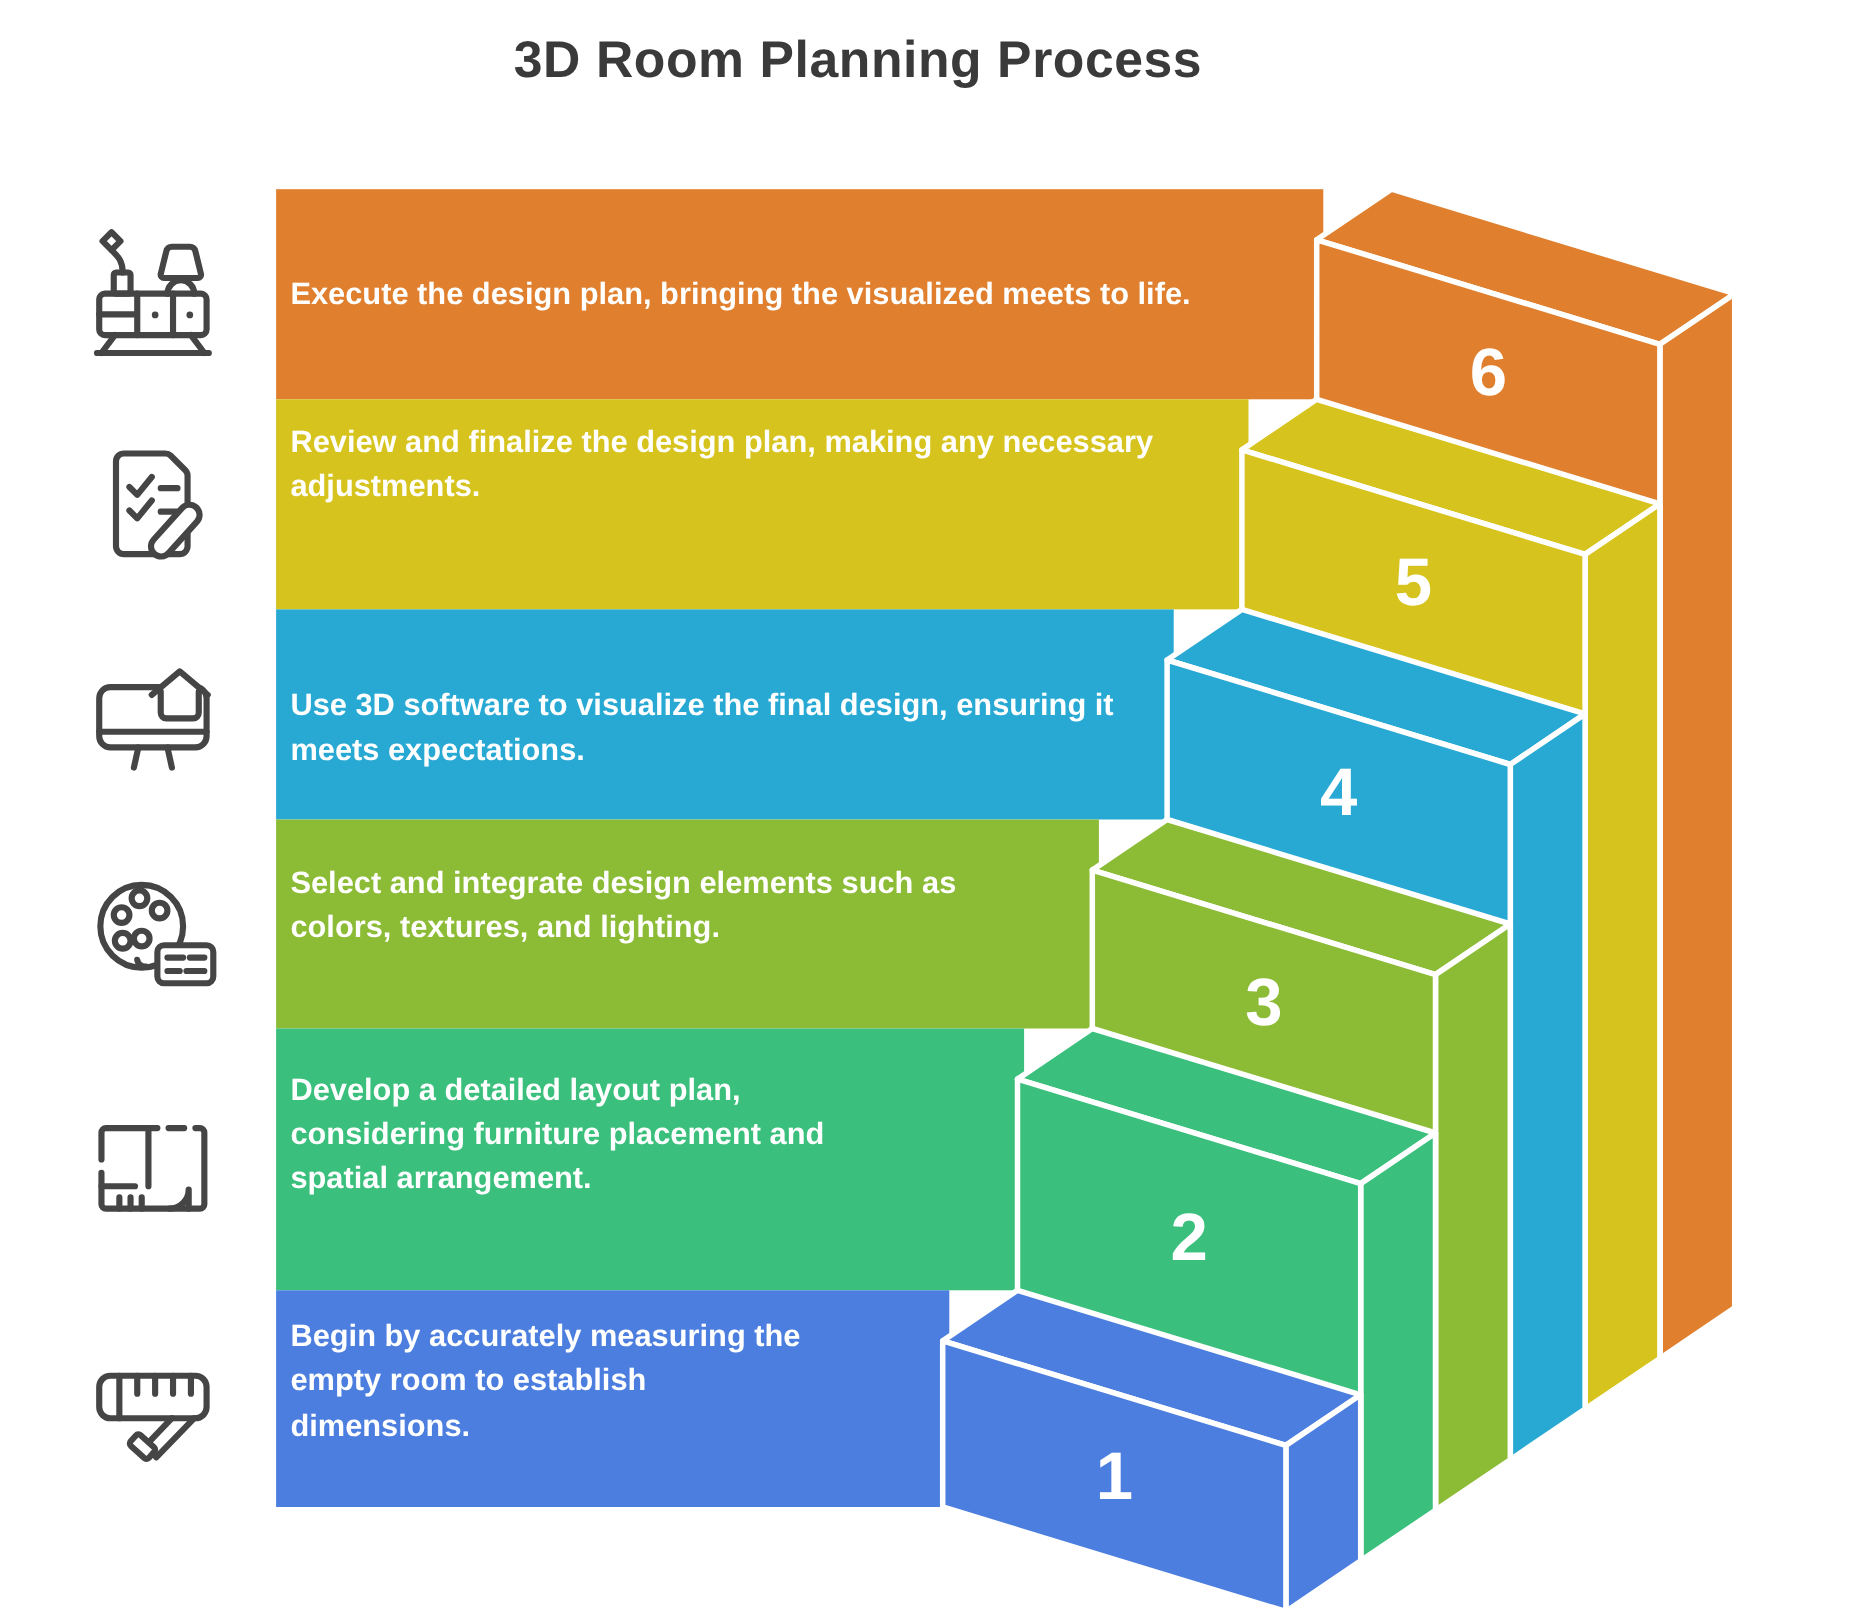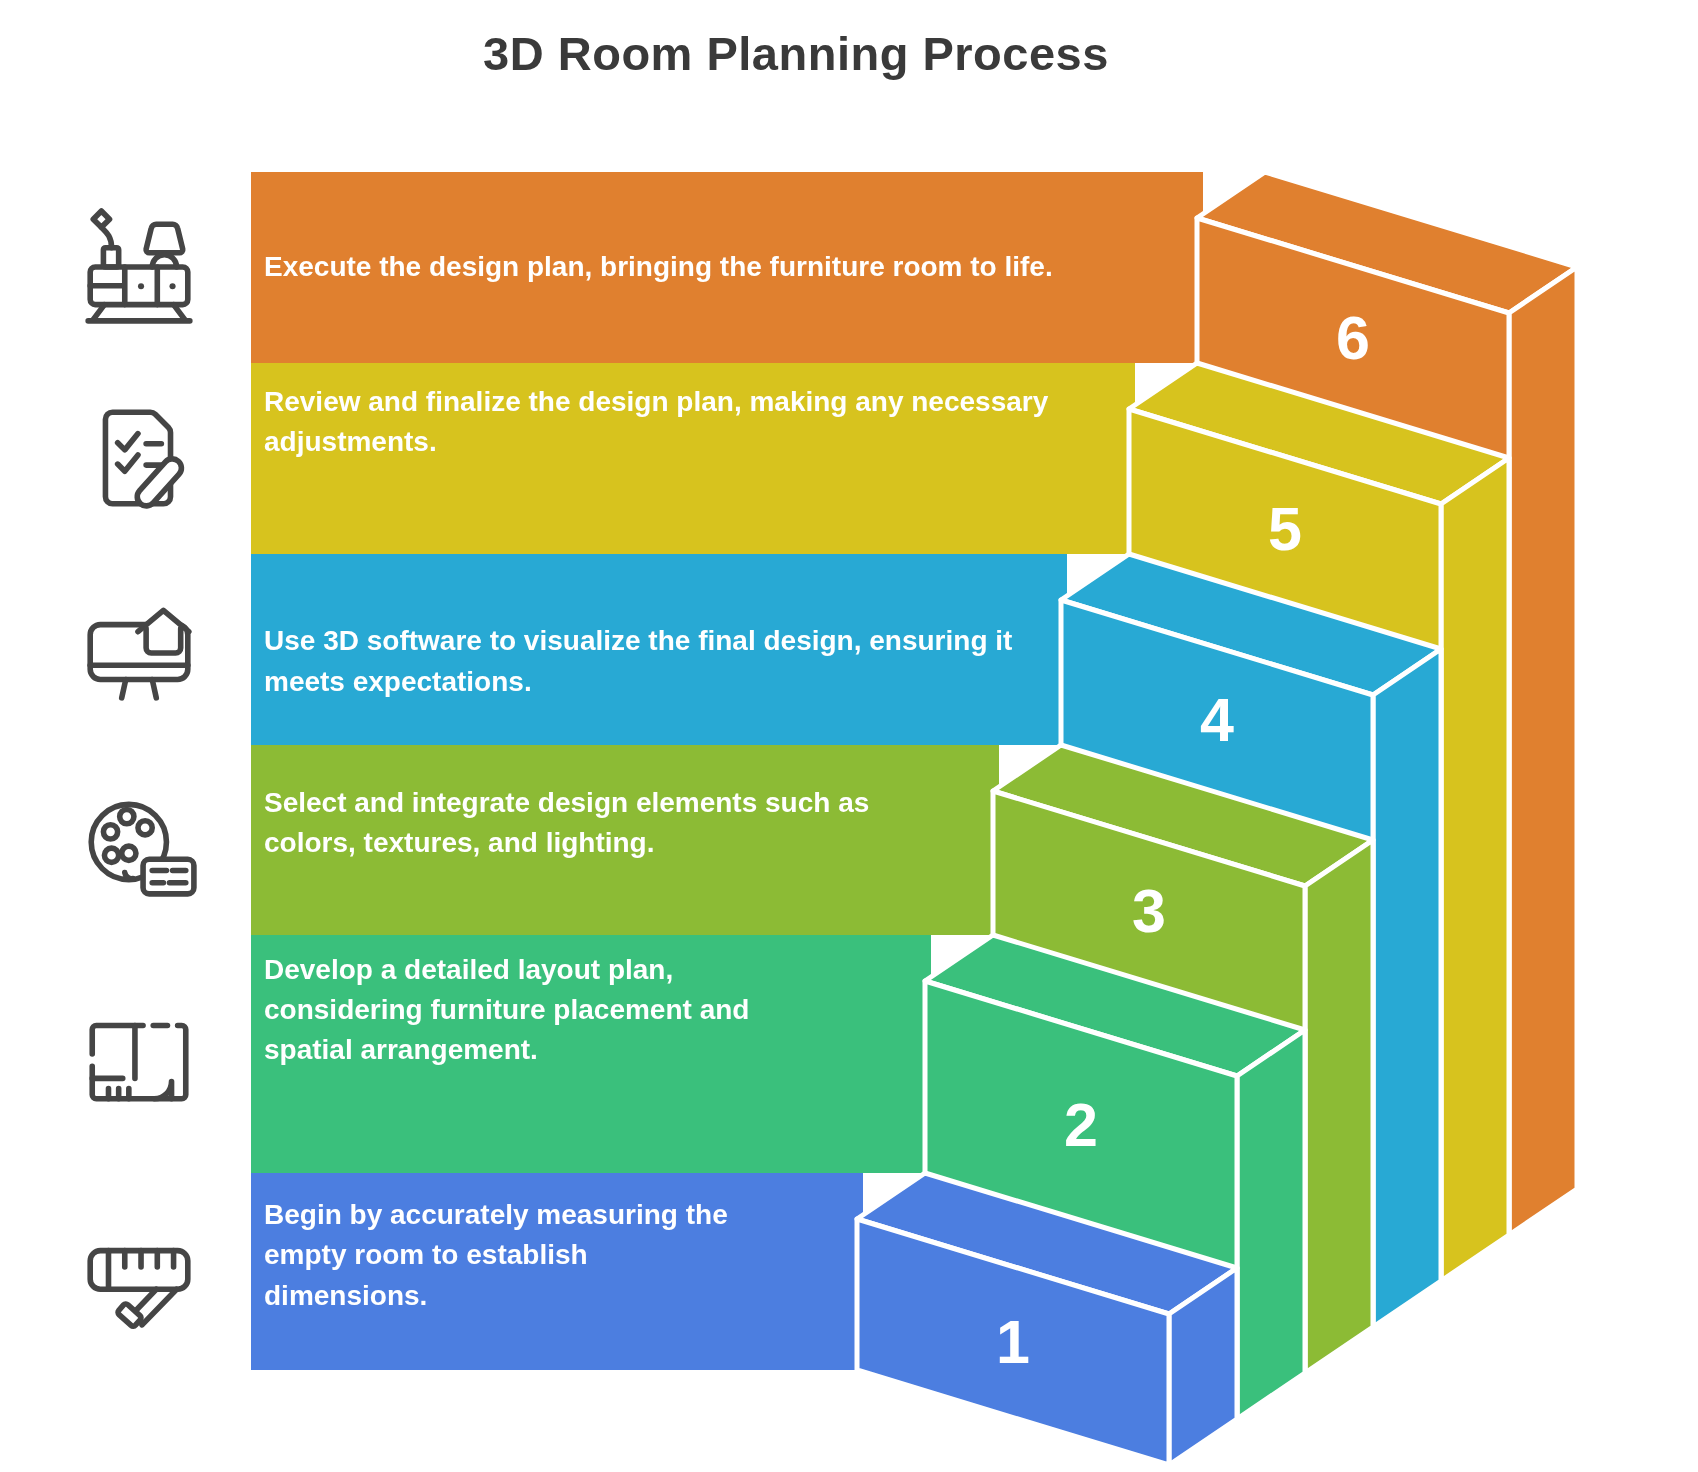--- a/index.html
+++ b/index.html
@@ -22,27 +22,27 @@
   .i0{top:206px}.i1{top:397px}.i2{top:588px}.i3{top:779px}.i4{top:993px}.i5{top:1210px}
   
   .lbl{
     position:absolute;left:264px;display:flex;align-items:center;
     color:var(--text-color,#fff);font-size:28px;line-height:1.43;font-weight:600;
   }
   .r0{top:172px;height:191px;width:880px}
   .r1{top:351px;height:142px;width:810px}
   .r2{top:554px;height:215px;width:758px}
   .r3{top:745px;height:156px;width:610px}
-  .r4{top:913px;height:194px;width:575px}
+  .r4{top:934px;height:194px;width:575px}
   .r5{top:1173px;height:165px;width:465px}
 </style>
 </head>
 <body>
 
-<h1 class="title" style="color: rgb(58, 58, 58); margin-left: 16px;">3D Room Planning Process</h1>
+<h1 class="title" style="color: rgb(58, 58, 58);">3D Room Planning Process</h1>
 
 <svg id="stairs" viewBox="0 0 1698 1472">
     <rect x="251" y="172" width="952" height="191" fill="#E0802F"></rect>
     <rect x="251" y="363" width="884" height="191" fill="#D7C31E"></rect>
     <rect x="251" y="554" width="816" height="191" fill="#28A9D4"></rect>
     <rect x="251" y="745" width="748" height="190" fill="#8CBB35"></rect>
     <rect x="251" y="935" width="680" height="238" fill="#3AC07C"></rect>
     <rect x="251" y="1173" width="612" height="197" fill="#4C7EE0"></rect>
     <polygon points="1197,218 1265,172 1577,267 1509,313" fill="#E0802F" stroke="#FFFFFF" stroke-width="5" stroke-linejoin="round"></polygon>
     <polygon points="1509,313 1577,267 1577,1189 1509,1235" fill="#E0802F" stroke="#FFFFFF" stroke-width="5" stroke-linejoin="round"></polygon>
@@ -128,21 +128,21 @@
   <svg viewBox="0 0 120 120">
     <rect class="ln" x="12" y="40" width="96" height="38" rx="10"></rect>
     <path class="ln" d="M30 40 V78"></path>
     <path class="ln" d="M46 40 V56 M62 40 V56 M78 40 V56 M94 40 V56"></path>
     <path class="ln" d="M97 78 L63 113 M77 78 L52 104"></path>
     <rect class="ln wh" x="40" y="97" width="22" height="13" rx="3" transform="rotate(42 51 103)"></rect>
   </svg>
 </div>
 
 <div class="lbl r0">
-    <span>Execute the design plan, bringing the furniture room to life.</span>
+    <span>Execute the design plan, bringing the visualized meets to life.</span>
   </div>
 <div class="lbl r1">
     <span>Review and finalize the design plan, making any necessary adjustments.</span>
   </div>
 <div class="lbl r2">
     <span>Use 3D software to visualize the final design, ensuring it meets expectations.</span>
   </div>
 <div class="lbl r3">
     <span>Select and integrate design elements such as colors, textures, and lighting.</span>
   </div>

